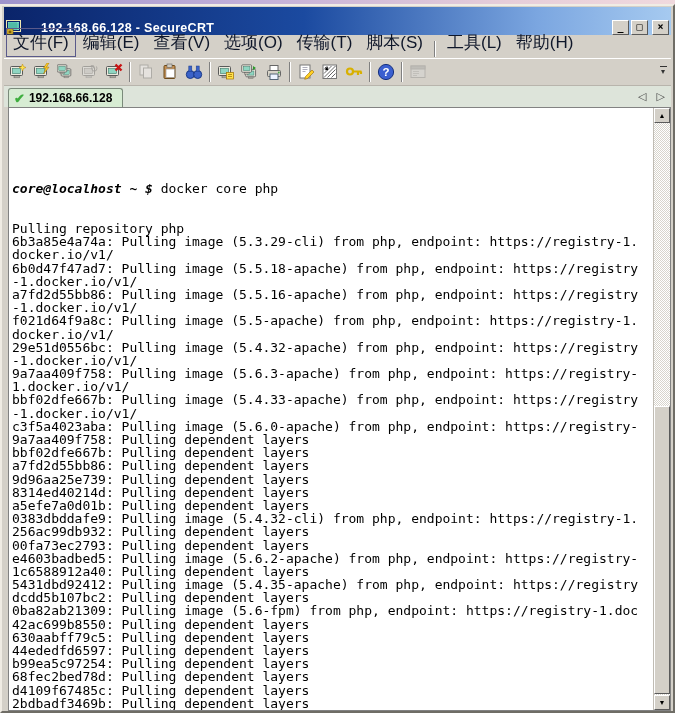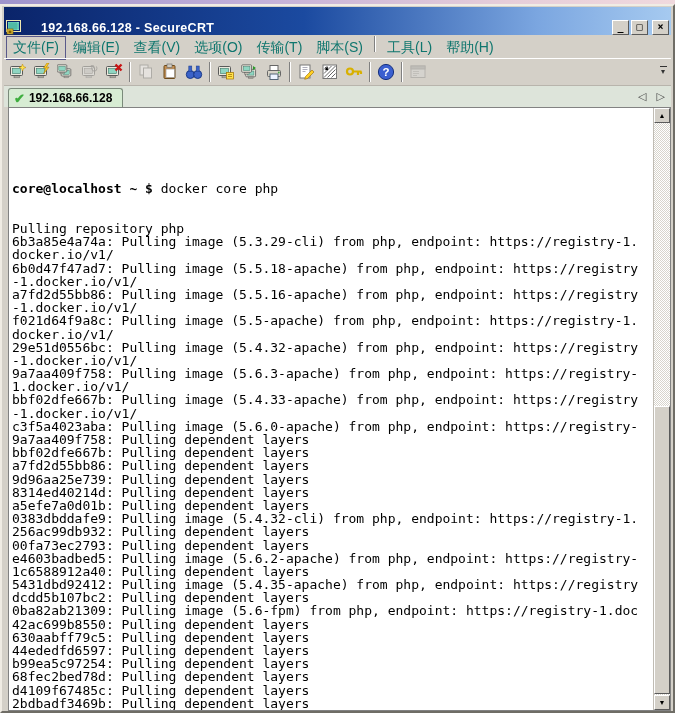--- a/index.html
+++ b/index.html
@@ -15,22 +15,22 @@
                display:flex; align-items:flex-end; padding:0 2px; flex:0 0 auto;gap:14px; }
   .title-icon { width:17px; height:15px; margin-right:4px; flex:0 0 auto; }
   .title-text { color:#fff; font-weight:bold; font-size:12.5px; letter-spacing:0.3px;
                 flex:1 1 auto; white-space:nowrap; overflow:hidden; }
   .title-buttons { display:flex; gap:2px; flex:0 0 auto; }
   .tbtn { width:17px; height:15px; background:#d4d0c8; border:1px solid;
           border-color:#fff #5a5a5a #5a5a5a #fff; font-size:10px; line-height:12px;
           text-align:center; font-family:"DejaVu Sans Mono",monospace; font-weight:bold; color:#000; }
   .tbtn.close { margin-left:2px; }
   
-  .menu-bar { height:23px; display:flex; align-items:flex-start; padding:1px 2px; flex:0 0 auto;
-              font-size:14px; color:#0f766e; }
+  .menu-bar { height:23px; display:flex; align-items:flex-end; padding:1px 2px; flex:0 0 auto;
+              font-size:17px; color:#0f172a; }
   .menu-item { padding:3px 7px; white-space:nowrap; }
   .menu-item.boxed { border:1px solid #5a5a8a; padding:2px 6px; }
   .menu-sep { width:2px; height:16px; margin:0 4px;
               border-left:1px solid #808080; border-right:1px solid #fff; }
   
   .toolbar { height:27px; display:flex; align-items:center; padding:1px 2px; flex:0 0 auto;
              border-top:1px solid #fff; position:relative; }
   .tool-btn { width:24px; height:23px; display:flex; align-items:center; justify-content:center; }
   .tool-btn.disabled svg { opacity:.4; filter:grayscale(1); }
   .tool-sep { width:2px; height:20px; margin:0 3px;
@@ -49,21 +49,21 @@
   .tab-arrows { position:absolute; right:6px; top:4px; font-size:11px; color:#444;
                 display:flex; gap:10px; }
   
   .terminal-wrap { flex:1 1 auto; position:relative; background:#fff;
                    border:1px solid #828282; margin:0 0 0 4px; overflow:hidden; }
   .terminal-screen { position:absolute; left:0; top:0; right:17px; bottom:0;
                      background:#fff; color:#000; overflow:hidden;
                      font-family:"DejaVu Sans Mono",monospace; font-size:13px; line-height:13.2px;
                      white-space:pre; padding:48px 0 0 3px; }
   .term-line { height:13.2px; }
-  .prompt-bold { font-weight:bold; }
+  .prompt-bold { font-weight:bold;font-style:italic; }
   
   .scrollbar { position:absolute; right:0; top:0; bottom:0; width:17px;
                background-image:conic-gradient(#ffffff 25%, #d8d4cc 0 50%, #ffffff 0 75%, #d8d4cc 0);
                background-size:2px 2px; border-left:1px solid #c0bcb4; }
   .sb-btn { position:absolute; left:0; width:16px; height:15px; background:#d4d0c8;
             border:1px solid; border-color:#fff #5a5a5a #5a5a5a #fff;
             font-size:7px; color:#000; text-align:center; line-height:13px; }
   .sb-up { top:0; } .sb-down { bottom:0; }
   .sb-thumb { position:absolute; left:0; top:298px; bottom:16px; width:16px;
               background:#d4d0c8; border:1px solid; border-color:#fff #5a5a5a #5a5a5a #fff; }

